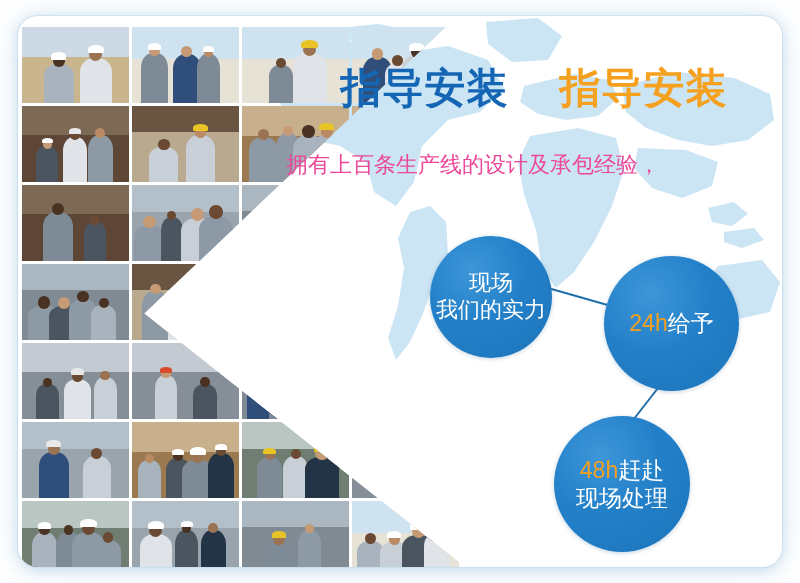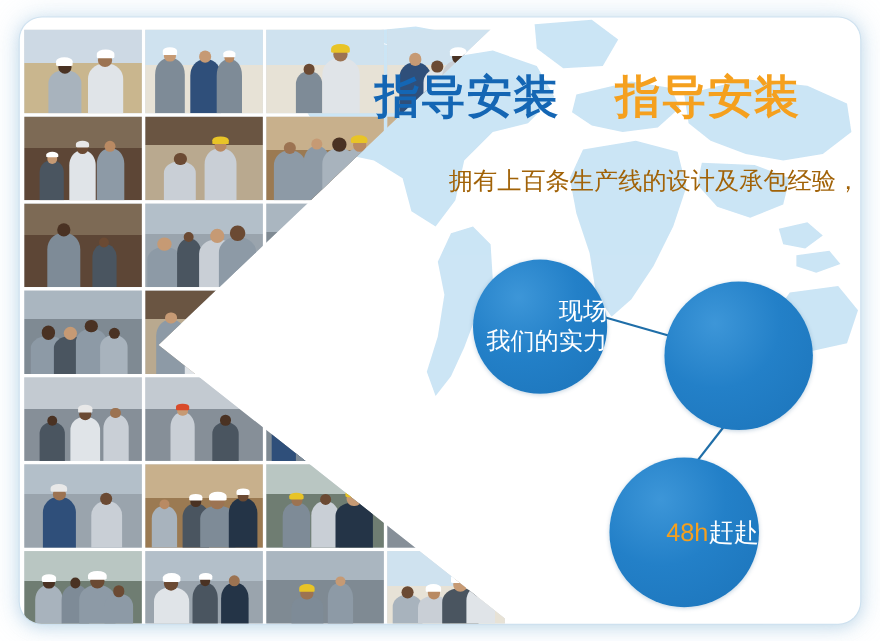--- a/index.html
+++ b/index.html
@@ -85,39 +85,39 @@
     line-height:1;
   }
   .headline .h-blue{color:#1466b4;}
   .headline .h-gap{display:inline-block;width:26px;}
   .headline .h-orange{color:#f5a01e;}
 
   .subtitle{
     position:absolute;
     left:268px; top:132px;
     width:496px;
-    text-align:right;
-    color:#a16207;
+    text-align:left;
+    color:#ec4899;
     font-size:22px;
     line-height:1.55;
   }
   .subtitle div{white-space:nowrap;}
 
   
   .links{position:absolute;left:0;top:0;width:764px;height:551px;pointer-events:none;}
 
   
   .bubble{
     position:absolute;
     border-radius:50%;
     background:radial-gradient(circle at 34% 28%, #3d96d8 0%, #2380c8 45%, #1c74ba 100%);
     color:#ffffff;
     display:flex;
     flex-direction:column;
-    align-items:flex-end;
+    align-items:center;
     justify-content:center;
     text-align:center;
     line-height:1.22;
     box-shadow:0 1px 4px rgba(20,80,130,.25);
   }
   .bubble .ln{white-space:nowrap;}
   .bub1{left:412px;top:220px;width:122px;height:122px;font-size:22px;}
   .bub2{left:586px;top:240px;width:135px;height:135px;font-size:23px;}
   .bub3{left:536px;top:400px;width:136px;height:136px;font-size:23px;}
   .amber{color:#f5a01e;}
@@ -485,20 +485,22 @@
     <div class="subtitle">
       <div>拥有上百条生产线的设计及承包经验，</div>
     </div>
 
     <div class="bubble bub1">
       <span class="ln">现场</span>
       <span class="ln">我们的实力</span>
     </div>
 
     <div class="bubble bub2">
+      <span class="ln"><span class="amber">24h</span><span>给予</span></span>
     </div>
 
     <div class="bubble bub3">
       <span class="ln"><span class="amber">48h</span><span>赶赴</span></span>
+      <span class="ln">现场处理</span>
     </div>
 
   </div>
 </div>
 
 </body></html>

